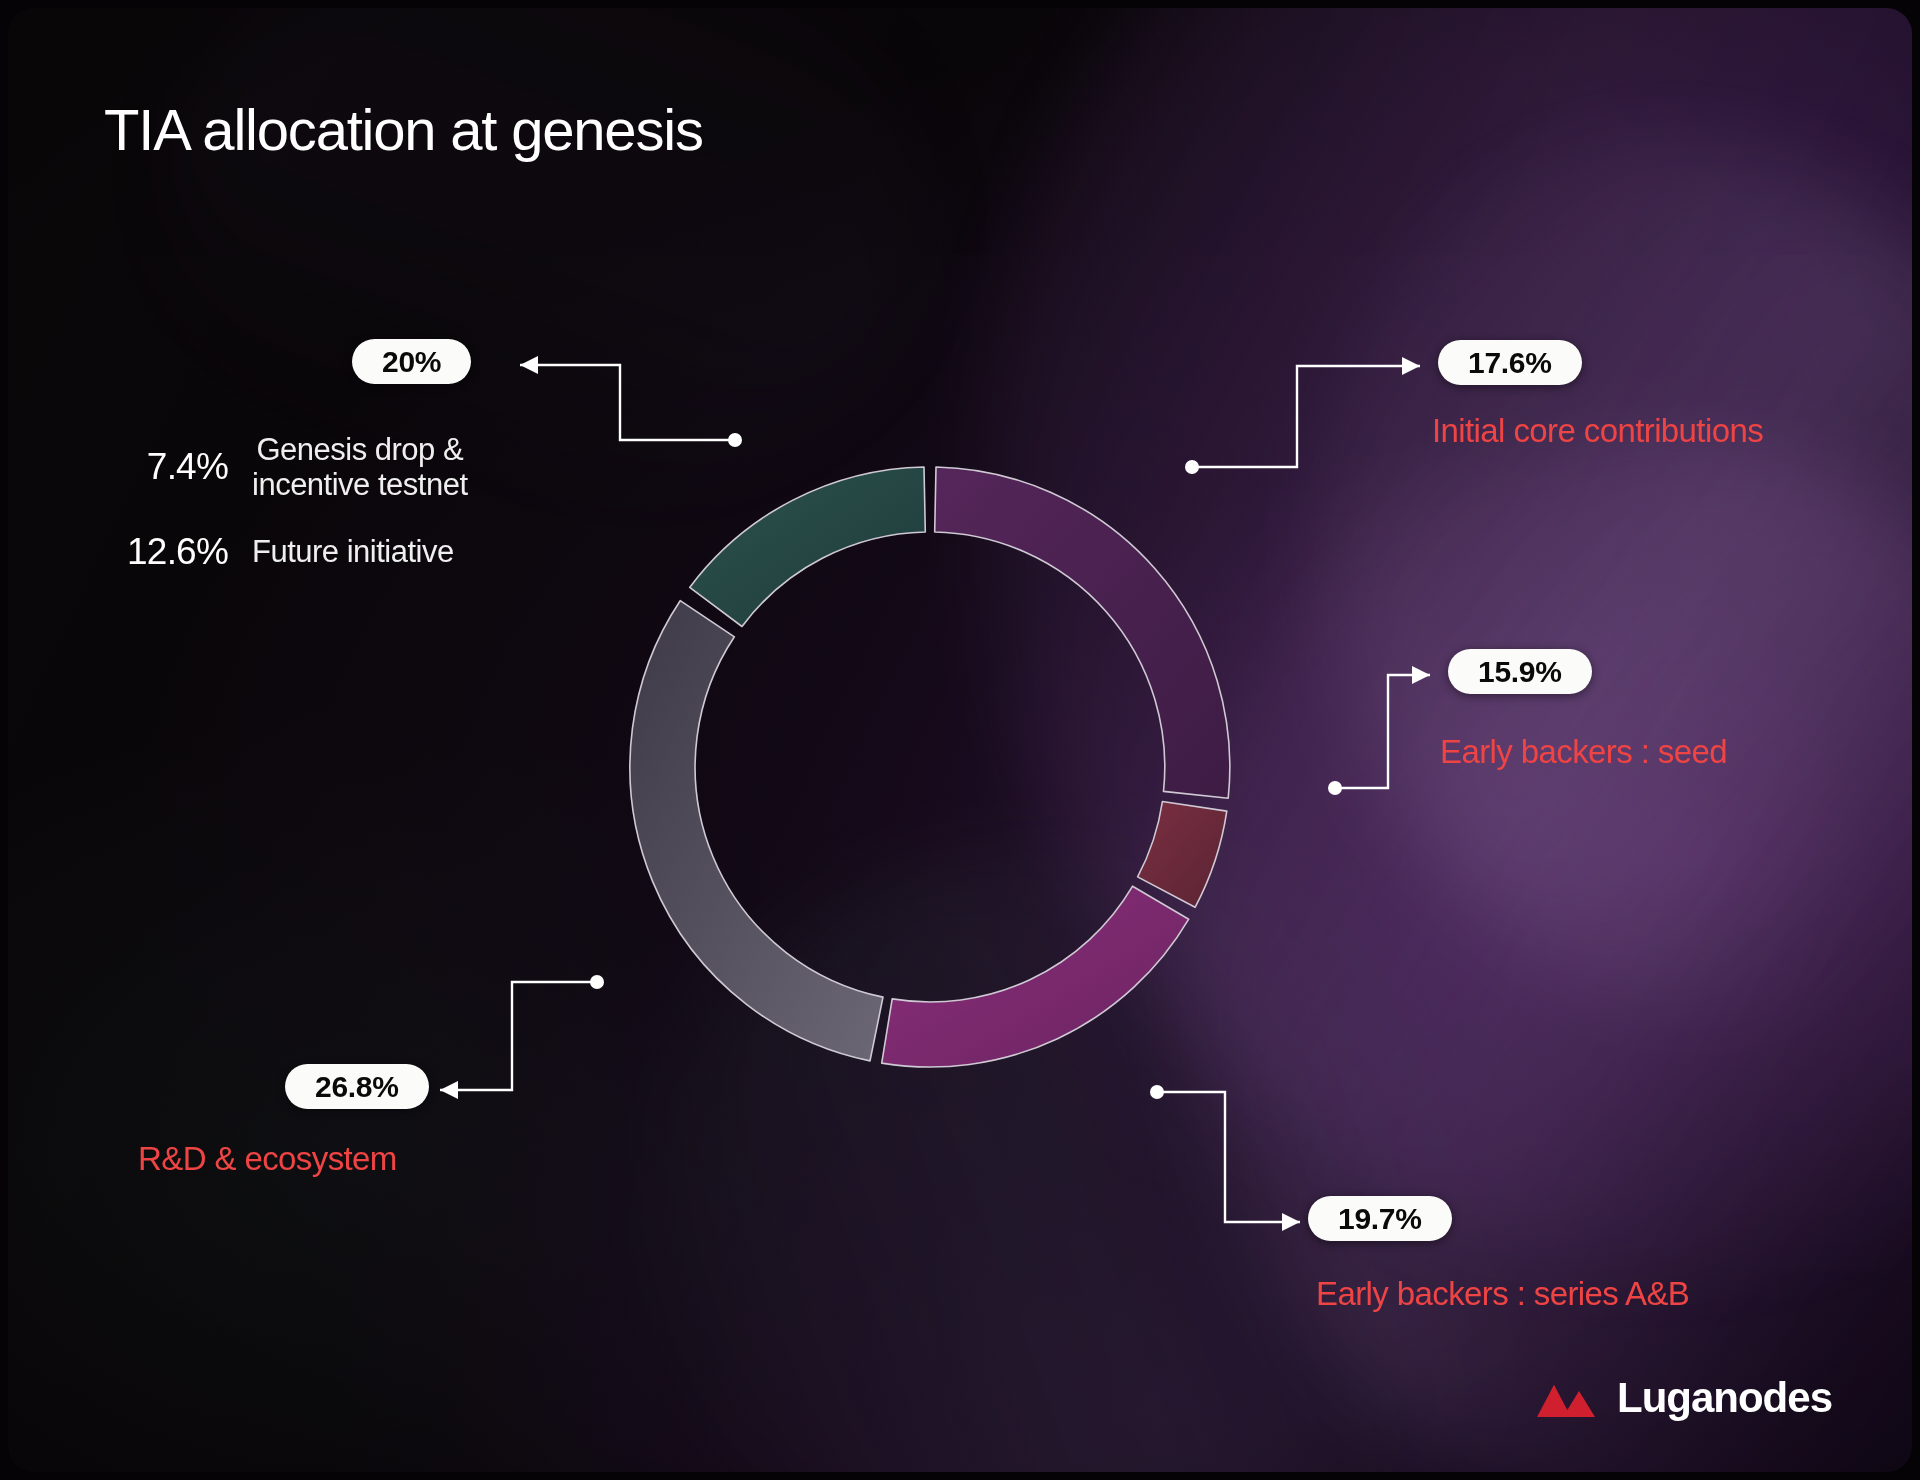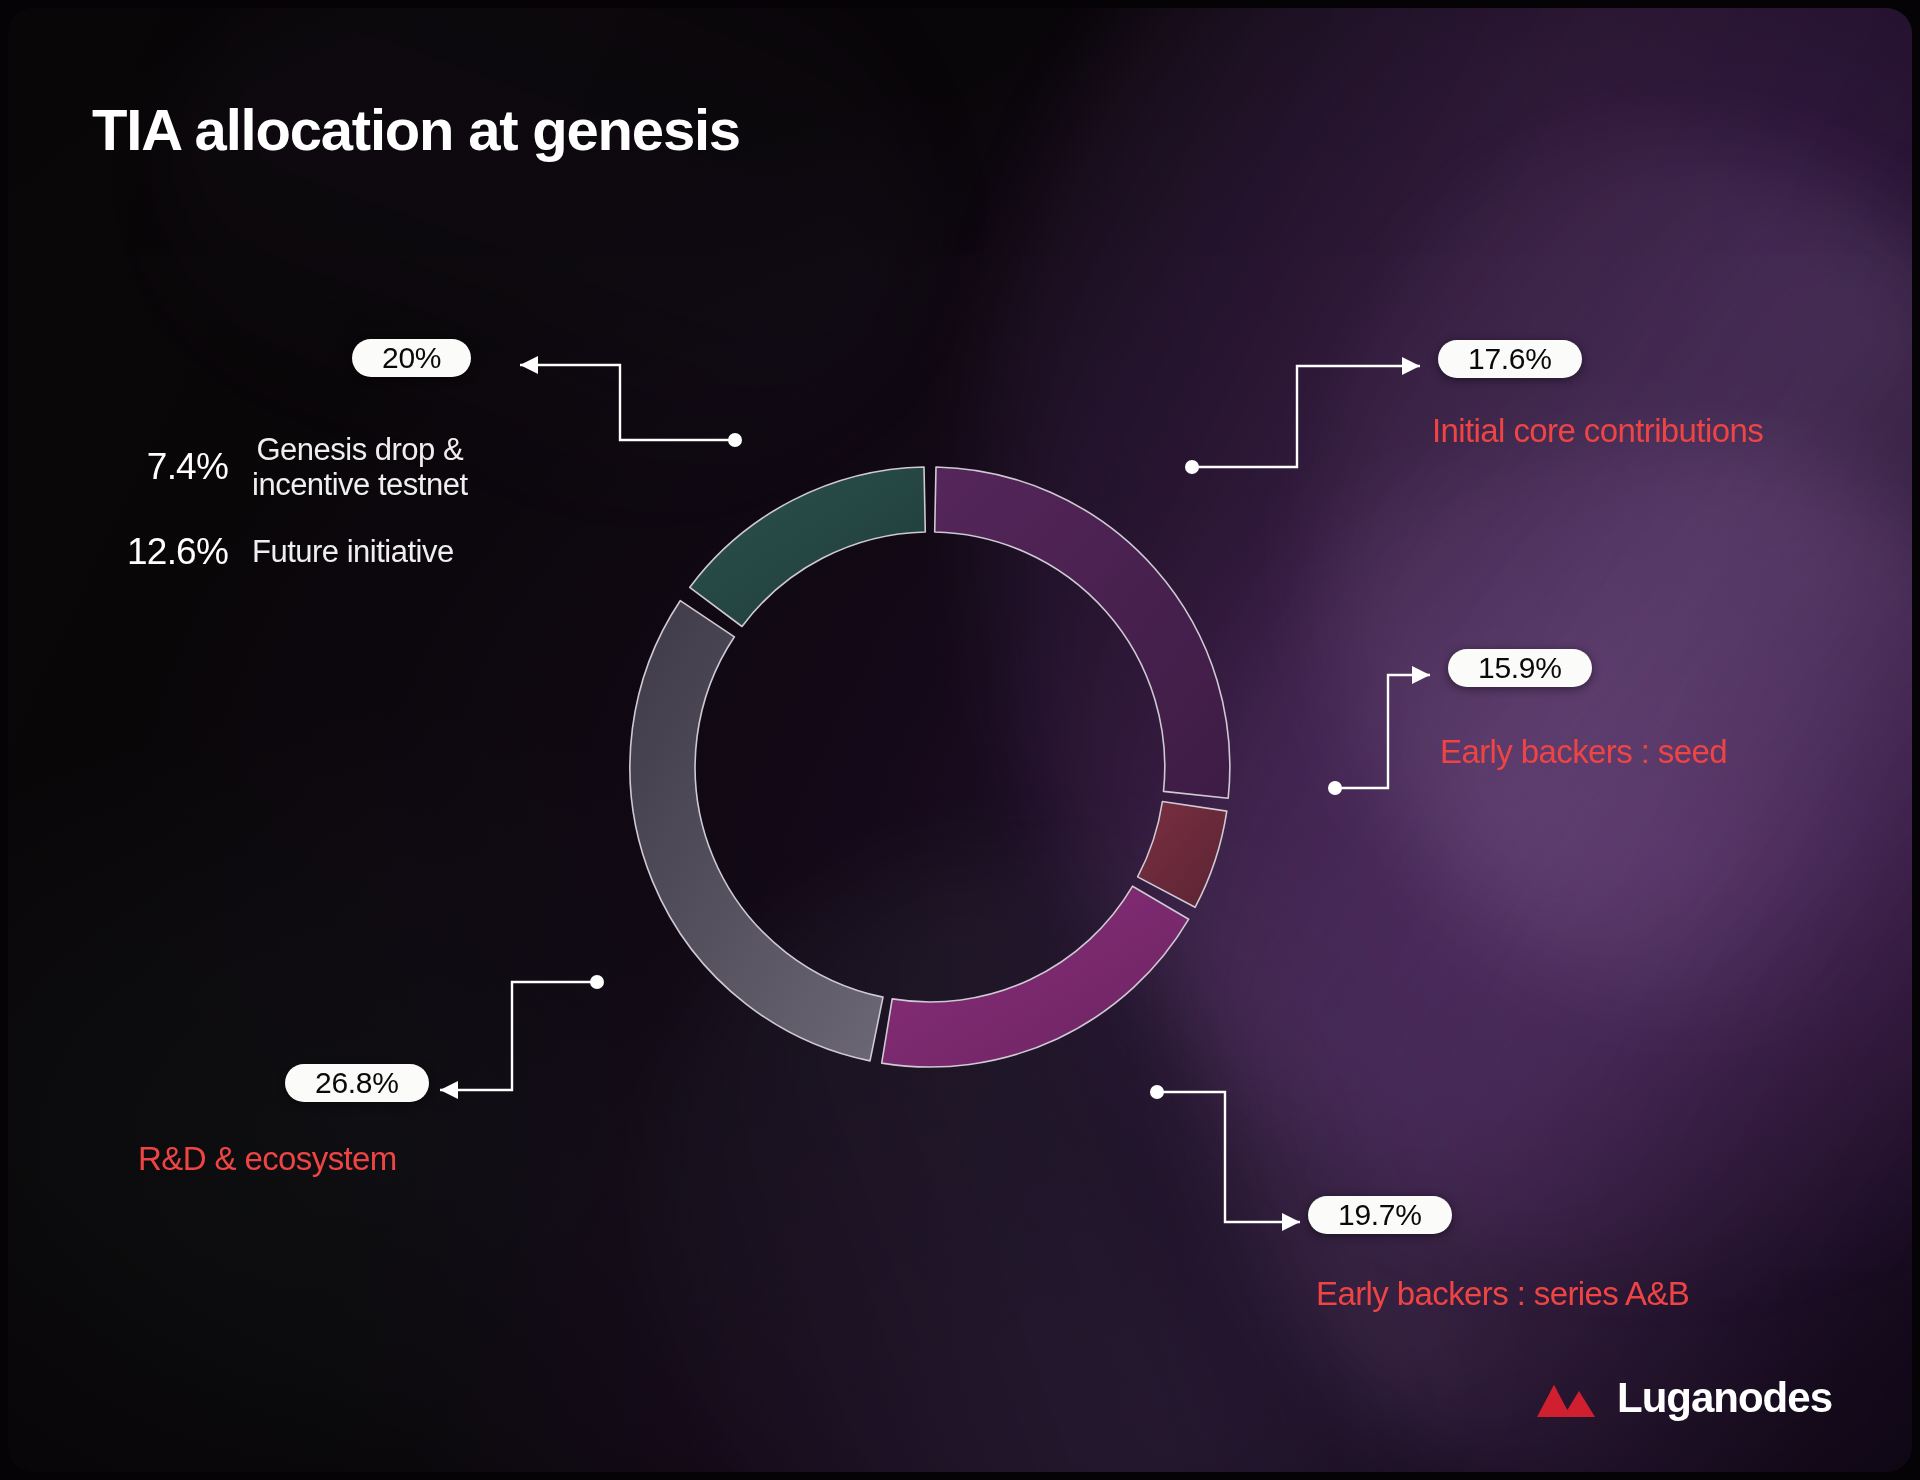--- a/index.html
+++ b/index.html
@@ -69,46 +69,46 @@
     background:linear-gradient(200deg, rgba(60,50,80,.00) 0%, rgba(58,48,78,.12) 50%, rgba(0,0,0,0) 85%);
   }
   .vignette{
     position:absolute; inset:0;
     background:radial-gradient(115% 105% at 50% 48%, rgba(0,0,0,0) 48%, rgba(0,0,0,.55) 100%);
   }
 
   
   .title{
     position:absolute;
-    left:92px; top:96px;
+    left:104px; top:96px;
     font-size:58px;
-    font-weight:700;
+    font-weight:400;
     letter-spacing:-1.2px;
     color:#ffffff;
     white-space:nowrap;
   }
 
   
   .donut-wrap{
     position:absolute;
     left:540px; top:372px;
     width:780px; height:790px;
   }
   .donut-wrap svg{ display:block; width:100%; height:100%; overflow:visible; }
 
   
   .pill{
     position:absolute;
-    height:38px;
+    height:45px;
     padding:0 30px;
     border-radius:26px;
     background:#fbfbfa;
     color:#0a0a0a;
     font-size:30px;
-    font-weight:400;
+    font-weight:700;
     letter-spacing:-0.3px;
     display:flex; align-items:center; justify-content:center;
     white-space:nowrap;
     box-shadow:0 2px 10px rgba(0,0,0,.45);
   }
 
   .cat-label{
     position:absolute;
     color:#ef4444;
     font-size:33px;

